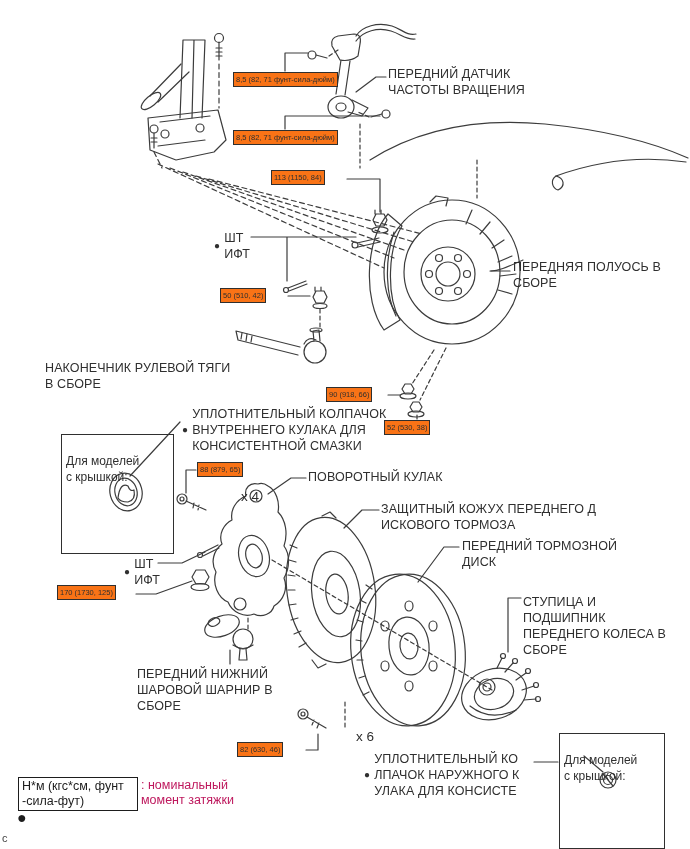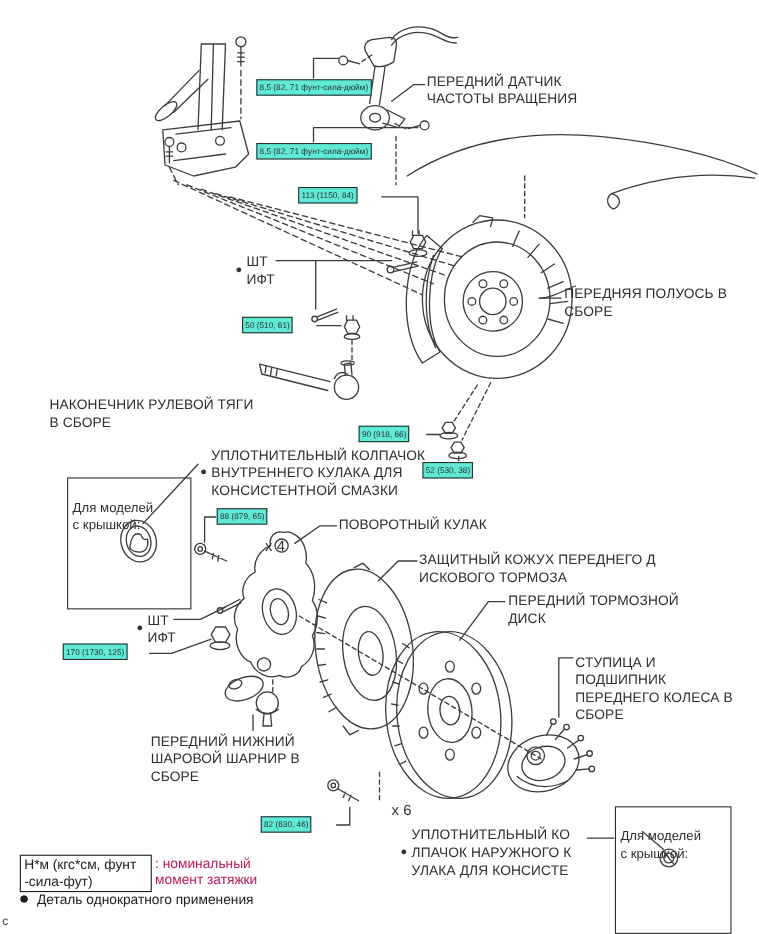--- a/index.html
+++ b/index.html
@@ -8,21 +8,21 @@
     font-family:"Liberation Sans", sans-serif;color:#2e2e2e;overflow:hidden;
   }
   svg.art{position:absolute;left:0;top:0;z-index:1;}
   .plabel{
     position:absolute;z-index:3;font-size:12.5px;line-height:1.28;
     color:#2f2f2f;display:flex;align-items:center;gap:4px;letter-spacing:.1px;
   }
   .plabel .ltxt{white-space:pre-line;}
   .dot{font-size:10px;line-height:1.55;}
   .torque{
-    position:absolute;z-index:4;border:1.4px solid #2f2f2f;background:#5eead4;
+    position:absolute;z-index:4;border:1.4px solid #2f2f2f;background:#f97316;
     font-size:7.5px;line-height:1.1;padding:2.5px 2px;white-space:nowrap;color:#2f2f2f;
   }
   .mult{position:absolute;z-index:3;font-size:13.5px;color:#2f2f2f;margin-left:36px;}
   .modelbox{
     position:absolute;z-index:2;border:1.5px solid #2f2f2f;background:transparent;
     font-size:12px;line-height:1.3;padding:19px 4px;white-space:pre-line;color:#2f2f2f;
   }
   .legendbox{
     position:absolute;z-index:3;left:18px;top:777px;width:112px;
     border:1.5px solid #1d1d1d;padding:1px 3px;font-size:12.5px;line-height:1.2;
@@ -310,37 +310,36 @@
 <div class="plabel" style="left:364px;top:751px">
   <span class="dot">●</span>
   <span class="ltxt">УПЛОТНИТЕЛЬНЫЙ КО
 ЛПАЧОК НАРУЖНОГО К
 УЛАКА ДЛЯ КОНСИСТЕ</span>
 </div>
 
 <div class="torque" style="left:233px;top:72px">8,5 (82, 71 фунт-сила-дюйм)</div>
 <div class="torque" style="left:233px;top:130px">8,5 (82, 71 фунт-сила-дюйм)</div>
 <div class="torque" style="left:271px;top:170px">113 (1150, 84)</div>
-<div class="torque" style="left:220px;top:288px">50 (510, 61)</div>
+<div class="torque" style="left:220px;top:288px">50 (510, 42)</div>
 <div class="torque" style="left:326px;top:387px">90 (918, 66)</div>
 <div class="torque" style="left:384px;top:420px">52 (530, 38)</div>
 <div class="torque" style="left:197px;top:462px">88 (879, 65)</div>
 <div class="torque" style="left:57px;top:585px">170 (1730, 125)</div>
 <div class="torque" style="left:237px;top:742px">82 (630, 46)</div>
 
 <div class="mult" style="left:205px;top:489px">x 4</div>
 <div class="mult" style="left:320px;top:729px">x 6</div>
 
 <div class="modelbox" style="left:61px;top:434px;width:103px;height:80px">Для моделей
 с крышкой:</div>
 <div class="modelbox" style="left:559px;top:733px;width:96px;height:76px">Для моделей
 с крышкой:</div>
 
 <div class="legendbox">Н*м (кгс*см, фунт
 -сила-фут)</div>
 <div class="legendmeaning">: номинальный
 момент затяжки</div>
 <div class="singleuse">
   <span class="bigdot">●</span>
-  <span>Деталь однократного применения</span>
 </div>
 
 <div class="cornerchar">c</div>
 
 </body></html>

